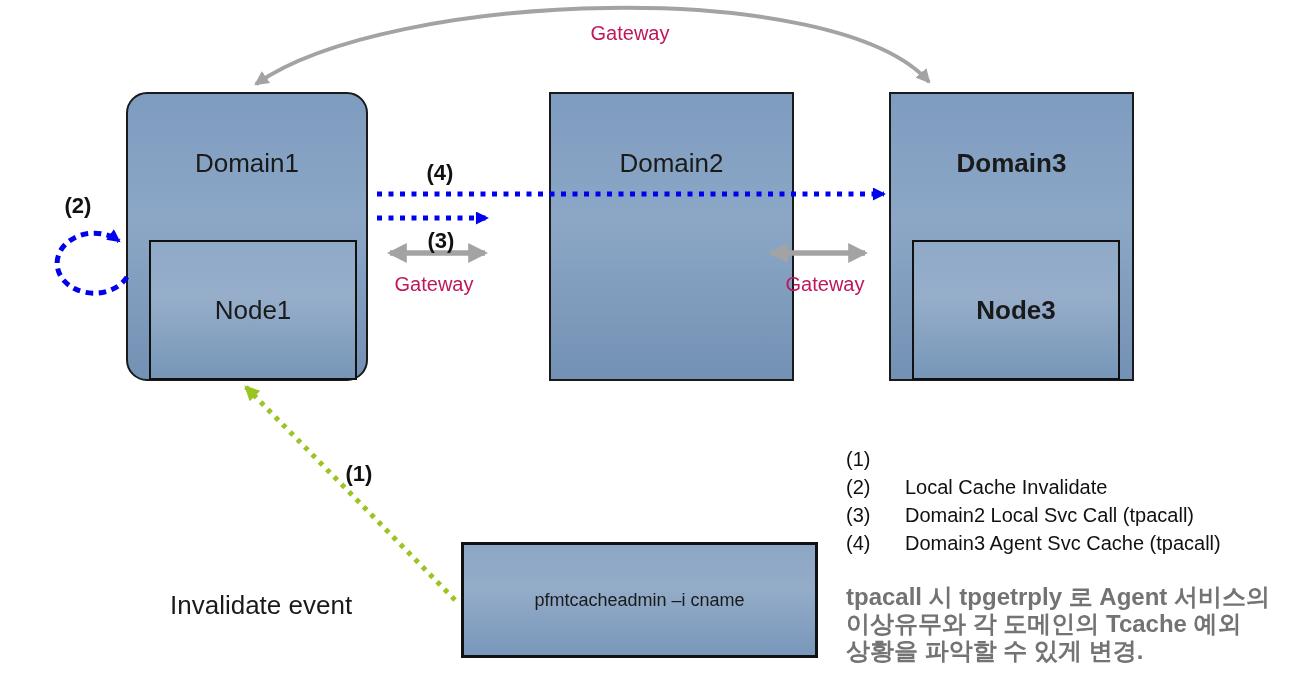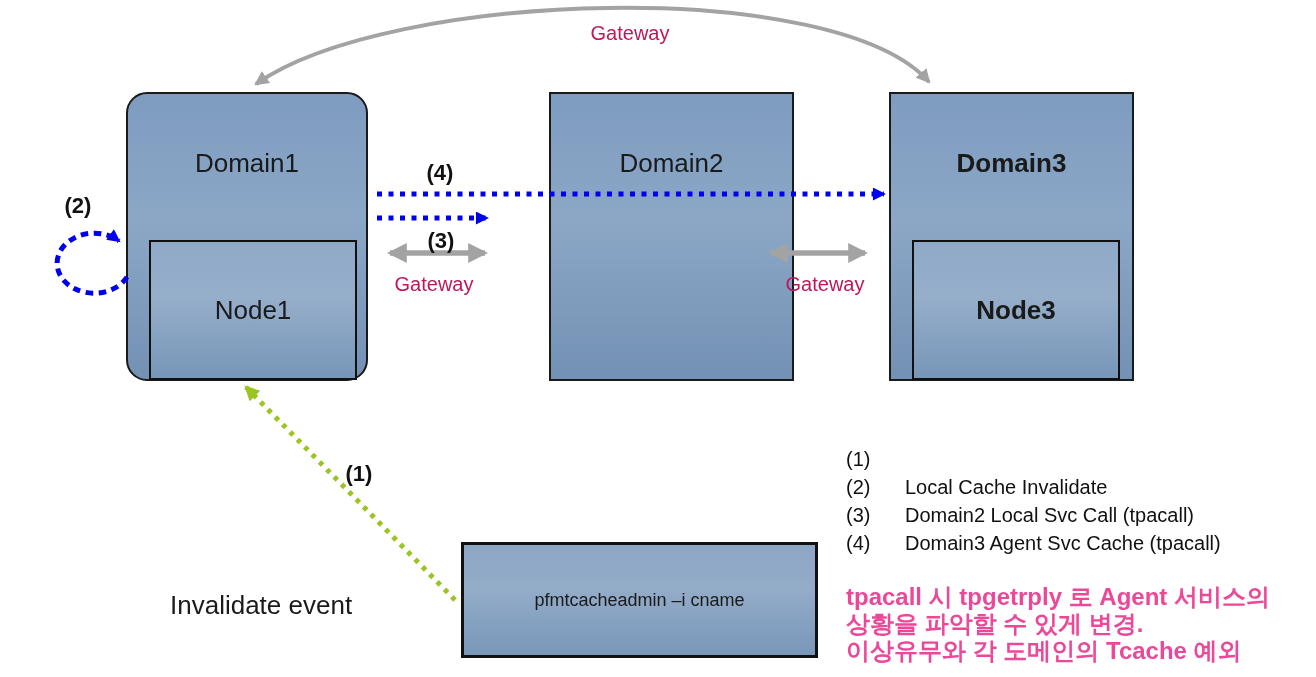--- a/index.html
+++ b/index.html
@@ -82,21 +82,21 @@
   .legend-row { display: flex; }
   .legend-num { width: 59px; flex: 0 0 59px; }
 
   
   .note {
     position: absolute;
     left: 846px;
     top: 583px;
     font-size: 24px;
     font-weight: bold;
-    color: #ec4899;
+    color: #737373;
     line-height: 27px;
     white-space: nowrap;
   }
 
   svg.arrow-layer {
     position: absolute;
     left: 0; top: 0;
     width: 1316px;
     height: 677px;
     pointer-events: none;
@@ -186,17 +186,17 @@
       <span>Domain2 Local Svc Call (tpacall)</span>
     </div>
     <div class="legend-row">
       <span class="legend-num">(4)</span>
       <span>Domain3 Agent Svc Cache (tpacall)</span>
     </div>
   </div>
 
   <div class="note">
     <div>tpacall 시 tpgetrply 로 Agent 서비스의</div>
+    <div>이상유무와 각 도메인의 Tcache 예외</div>
     <div>상황을 파악할 수 있게 변경.</div>
-    <div>이상유무와 각 도메인의 Tcache 예외</div>
   </div>
 
 </div>
 
 </body></html>

